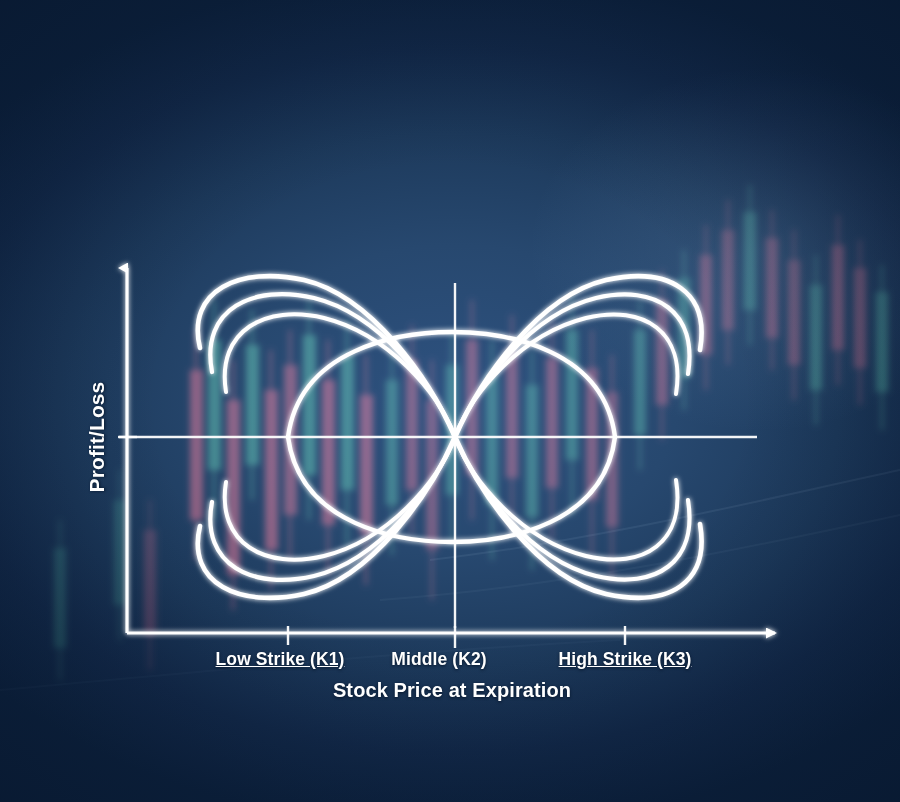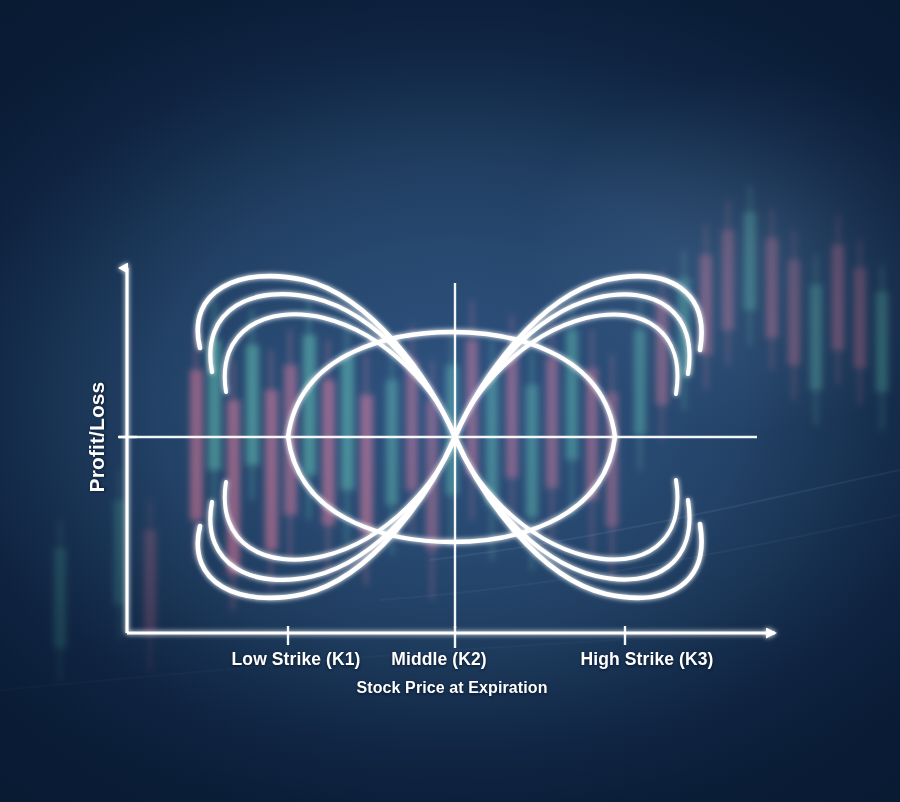--- a/index.html
+++ b/index.html
@@ -68,25 +68,25 @@
     font-size: 21px;
     transform: translate(0, -50%) rotate(-90deg);
     transform-origin: 50% 50%;
     margin-left: 0;
   }
   .tick-label {
     font-size: 17.5px;
     transform: translateX(-50%);
     top: 649px;
   }
-  .tick-k1 { left: 296px; }
+  .tick-k1 { left: 280px; text-decoration: underline; }
   .tick-k2 { left: 439px; }
-  .tick-k3 { left: 647px; }
+  .tick-k3 { left: 625px; text-decoration: underline; }
   .axis-x-label {
-    font-size: 16px;
+    font-size: 20px;
     top: 679px;
     left: 452px;
     transform: translateX(-50%);
   }
 </style>
 </head>
 <body>
 
 <div id="stage">
 

